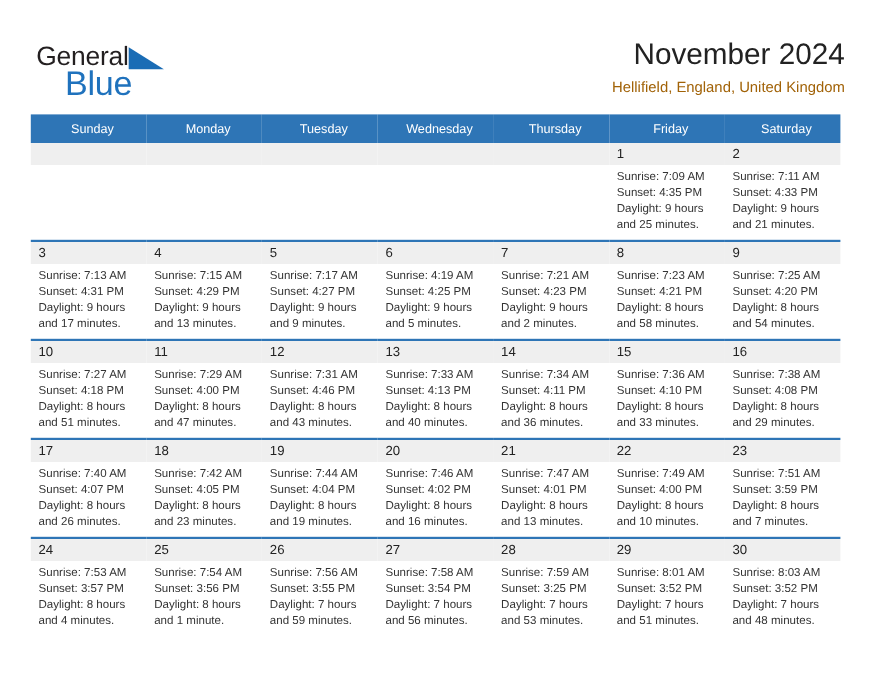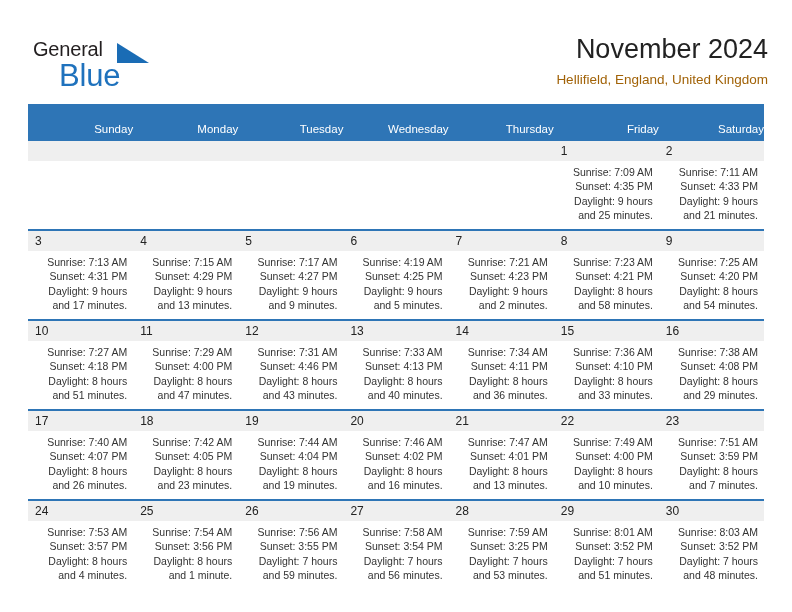--- a/index.html
+++ b/index.html
@@ -35,21 +35,21 @@
     position: absolute;
     left: 33px;
     top: 38px;
     width: 130px;
     height: 50px;
   }
   .logo-general {
     position: absolute;
     left: 0;
     top: 0;
-    font-size: 20px;
+    font-size: 24px;
     letter-spacing: -0.2px;
     color: #231f20;
     font-family: "Liberation Sans", sans-serif;
   }
   .logo-blue {
     position: absolute;
     left: 26px;
     top: 20px;
     font-size: 31px;
     letter-spacing: -0.2px;
@@ -94,22 +94,22 @@
     top: 104px;
     width: 736px;
     border-collapse: collapse;
     table-layout: fixed;
   }
   .calendar th {
     background: #2e75b6;
     color: #ffffff;
     font-size: 11.5px;
     font-weight: normal;
-    text-align: right;
-    padding: 19px 0 5px 7px;
+    text-align: center;
+    padding: 8px 0 5px 7px;
     height: 11px;
     line-height: 13px;
   }
   .week-row > td {
     vertical-align: top;
     padding: 0;
     border-top: 2px solid #2e75b6;
     height: 88px;
   }
   .week-row.first > td {
@@ -125,21 +125,20 @@
     box-sizing: content-box;
   }
   .daynum.empty {
     color: transparent;
   }
   .details {
     padding: 4px 6px 0 7px;
     font-size: 10.5px;
     line-height: 14.4px;
     color: #333333;
-    text-align: right;
   }
   .details div {
     white-space: nowrap;
   }
   .details .daylight {
     white-space: normal;
   }
   td.cell-empty .details {
     padding-top: 4px;
   }

